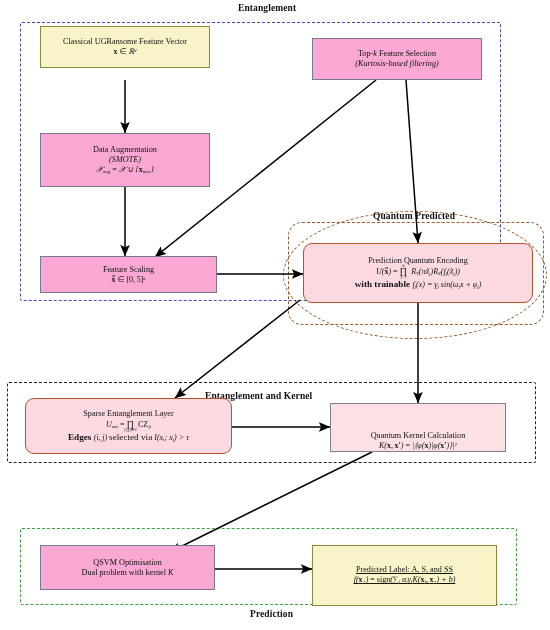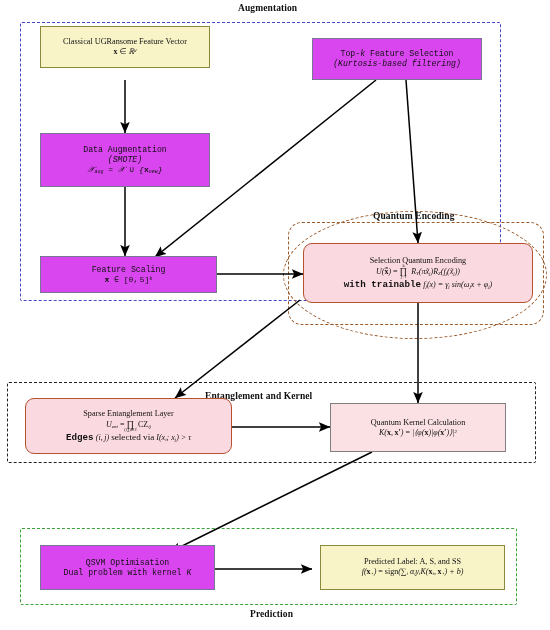--- a/index.html
+++ b/index.html
@@ -31,27 +31,27 @@
     position:absolute;box-sizing:border-box;
     display:flex;flex-direction:column;align-items:center;justify-content:center;
     text-align:center;line-height:1.22;
     font-size:8.2px;
   }
   .node .l1{display:block;}
   .node .l2{display:block;}
   .node .l3{display:block;}
 
   .node.yellow{background:#f8f4c8;border:1.3px solid #8a8a3c;}
-  .node.lavender{background:#d946ef;border:1.3px solid #777795;font-family:Liberation Mono, monospace;}
+  .node.lavender{background:#f9a8d4;border:1.3px solid #777795;}
   .node.pink{background:#fbd9e0;border:1.6px solid #b4512f;border-radius:9px;}
   .node.pinkplain{background:#fbe0e4;border:1.3px solid #808080;}
 
   .math{font-style:italic;font-size:8px;}
   .mathup{font-style:normal;}
-  .bold{font-weight:bold;font-style:normal;font-family:Liberation Mono, monospace;}
+  .bold{font-weight:bold;font-style:normal;}
   .big{font-size:9.2px;}
   .ital{font-style:italic;}
   sub{font-size:.62em;vertical-align:-.22em;}
   sup{font-size:.62em;vertical-align:.42em;}
   .vec{font-weight:bold;font-style:normal;}
   .prodwrap{position:relative;display:inline-block;}
   .prodwrap .lim-t{position:absolute;left:50%;transform:translateX(-40%);top:-.62em;font-size:.55em;font-style:normal;}
   .prodwrap .lim-b{position:absolute;left:50%;transform:translateX(-45%);bottom:-.55em;font-size:.55em;font-style:normal;white-space:nowrap;}
   .prodsym{font-style:normal;font-size:1.15em;}
 </style>
@@ -62,22 +62,22 @@
 
   <div class="group preprocessing" style="left:20px;top:22px;width:481px;height:279px;"></div>
 
   <div class="qe-ellipse" style="left:283px;top:211px;width:264px;height:128px;"></div>
   <div class="qe-rect" style="left:288px;top:222px;width:256px;height:103px;"></div>
 
   <div class="group entangle" style="left:7px;top:382px;width:529px;height:81px;"></div>
 
   <div class="group prediction" style="left:20px;top:528px;width:497px;height:77px;"></div>
 
-  <div class="group-label" style="left:234px;top:3px;">Augmentation</div>
-  <div class="group-label" style="left:369px;top:211px;background:transparent;">Quantum Encoding</div>
+  <div class="group-label" style="left:234px;top:3px;">Entanglement</div>
+  <div class="group-label" style="left:369px;top:211px;background:transparent;">Quantum Predicted</div>
   <div class="group-label" style="left:201px;top:368px;margin-top:23px;">Entanglement and Kernel</div>
   <div class="group-label" style="left:246px;top:609px;">Prediction</div>
 
   <svg class="layer" viewBox="0 0 550 630">
     <defs>
       <marker id="ah" markerWidth="9" markerHeight="9" refX="7.4" refY="3.2" orient="auto" markerUnits="strokeWidth">
         <path d="M0,0 L7.6,3.2 L0,6.4 L1.5,3.2 z" fill="#000"></path>
       </marker>
     </defs>
     <g stroke="#000" stroke-width="1.5" fill="none" marker-end="url(#ah)">
@@ -127,21 +127,21 @@
   </div>
 
   <div class="node lavender" style="left:40px;top:256px;width:177px;height:37px;align-items:center;">
     <span class="l1">Feature Scaling</span>
     <span class="l2 math">
       <span class="vec">x̃</span><span class="mathup"> ∈ [0, 5]</span><sup>k</sup>
     </span>
   </div>
 
   <div class="node pink" style="left:303px;top:243px;width:230px;height:60px;">
-    <span class="l1">Selection Quantum Encoding</span>
+    <span class="l1">Prediction Quantum Encoding</span>
     <span class="l2 math">
       U(<span class="vec">x̃</span>) <span class="mathup">=</span>
       <span class="prodwrap"><span class="lim-t">k</span><span class="prodsym">∏</span><span class="lim-b">j=1</span></span>
       &nbsp;R<sub>Y</sub>(πx̃<sub>j</sub>)R<sub>Z</sub>(f<sub>j</sub>(x̃<sub>j</sub>))
     </span>
     <span class="l3 big" style="margin-top:2px;">
       <span class="bold">with trainable</span>
       <span class="math"> f<sub>j</sub>(x) = γ<sub>j</sub> sin(ω<sub>j</sub>x + φ<sub>j</sub>)</span>
     </span>
   </div>
@@ -152,36 +152,36 @@
       U<sub>ent</sub> <span class="mathup">=</span>
       <span class="prodwrap"><span class="prodsym">∏</span><span class="lim-b">(i,j)∈ℰ</span></span>
       &nbsp;<span class="mathup">CZ</span><sub>ij</sub>
     </span>
     <span class="l3 big" style="margin-top:2px;">
       <span class="bold">Edges</span>
       <span class="math"> (i, j) </span><span class="mathup">selected via</span><span class="math"> I(x<sub>i</sub>; x<sub>j</sub>) &gt; τ</span>
     </span>
   </div>
 
-  <div class="node pinkplain" style="left:330px;top:403px;width:176px;height:49px;">
+  <div class="node pinkplain" style="left:330px;top:403px;width:176px;height:49px;justify-content:flex-end;">
     <span class="l1">Quantum Kernel Calculation</span>
     <span class="l2 math">
       K(<span class="vec">x</span>, <span class="vec">x′</span>) <span class="mathup">=</span>
       |⟨φ(<span class="vec">x</span>)|φ(<span class="vec">x′</span>)⟩|<sup>2</sup>
     </span>
   </div>
 
   <div class="node lavender" style="left:40px;top:545px;width:175px;height:45px;align-items:center;">
     <span class="l1">QSVM Optimisation</span>
     <span class="l2">
       Dual problem with kernel <span class="ital">K</span>
     </span>
   </div>
 
-  <div class="node yellow" style="left:320px;top:545px;width:185px;height:45px;">
+  <div class="node yellow" style="left:312px;top:545px;width:185px;height:61px;text-decoration:underline;">
     <span class="l1">Predicted Label: A, S, and SS</span>
     <span class="l2 math">
       f(<span class="vec">x</span><sub>⋆</sub>) <span class="mathup">=</span>
       <span class="mathup">sign</span>(∑<sub>i</sub> α<sub>i</sub>y<sub>i</sub>K(<span class="vec">x</span><sub>i</sub>, <span class="vec">x</span><sub>⋆</sub>) + b)
     </span>
   </div>
 
 </div>
 
 </body></html>

